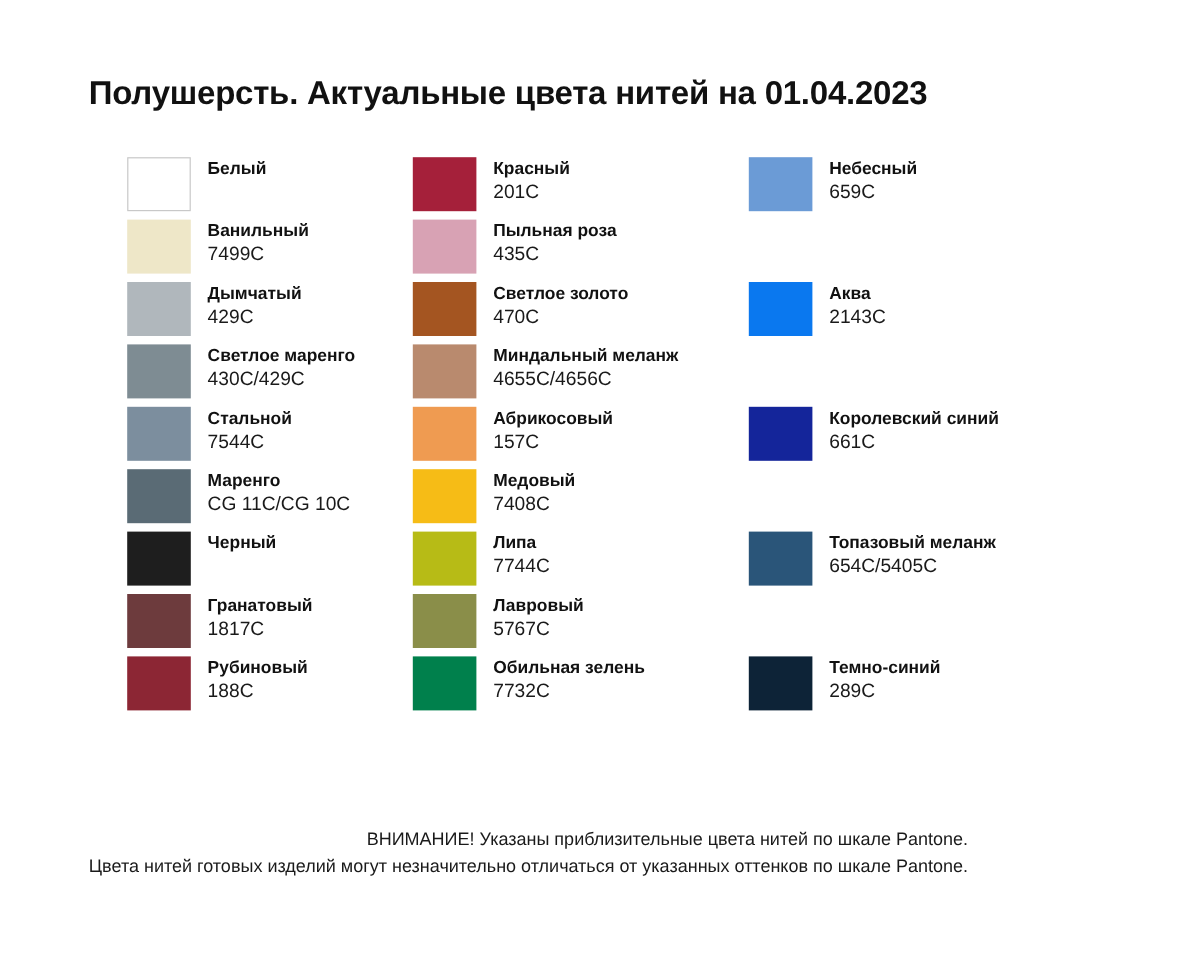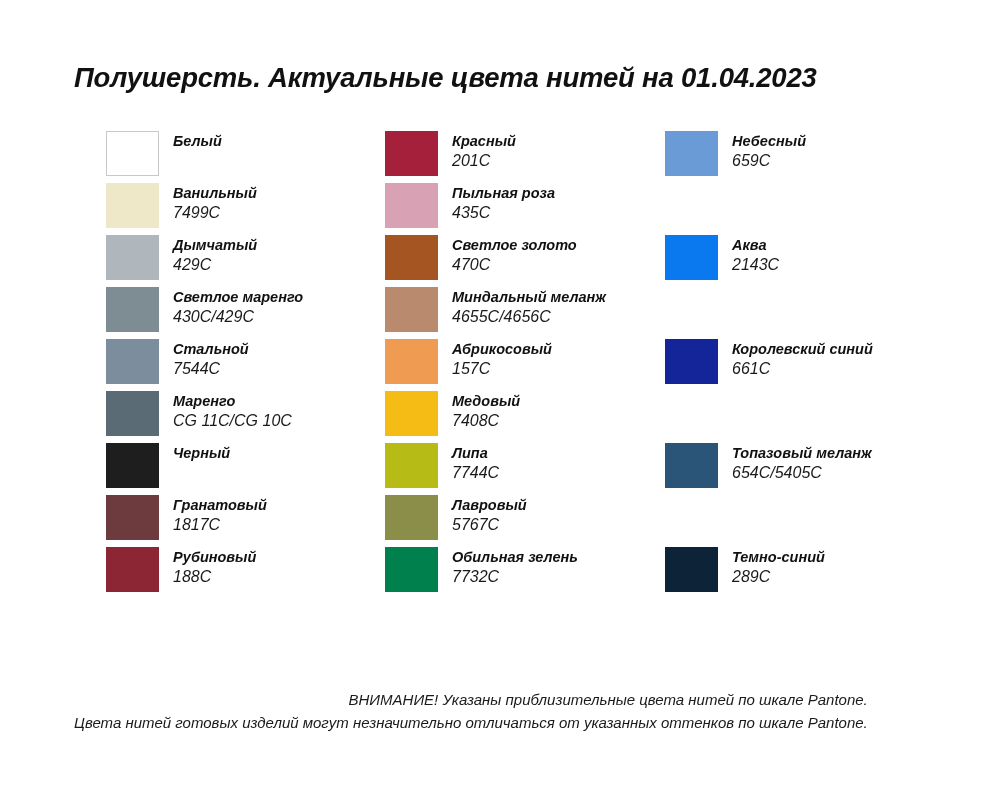--- a/index.html
+++ b/index.html
@@ -12,21 +12,20 @@
     background: #ffffff;
     font-family: "Liberation Sans", sans-serif;
     color: #1a1a1a;
     overflow: hidden;
   }
   .page {
     position: relative;
     width: 1000px;
     height: 801px;
     box-sizing: border-box;
-    font-style: italic;
   }
   .title {
     position: absolute;
     left: 74px;
     top: 62px;
     font-size: 27.5px;
     font-weight: bold;
     letter-spacing: -0.2px;
     color: #111111;
     white-space: nowrap;
@@ -38,21 +37,21 @@
     width: 880px;
     display: flex;
     flex-direction: row;
     gap: 0px;
   }
   .column {
     width: 238px;
     display: flex;
     flex-direction: column;
   }
-  .column.col-2 { margin-left: 41px; }
+  .column.col-2 { }
   .column.col-3 { margin-left: 42px; justify-content: space-between; }
   .swatch-row {
     display: flex;
     flex-direction: row;
     align-items: flex-start;
     height: 52px;
     padding-left: 32px;
   }
   .chip {
     width: 53px;

